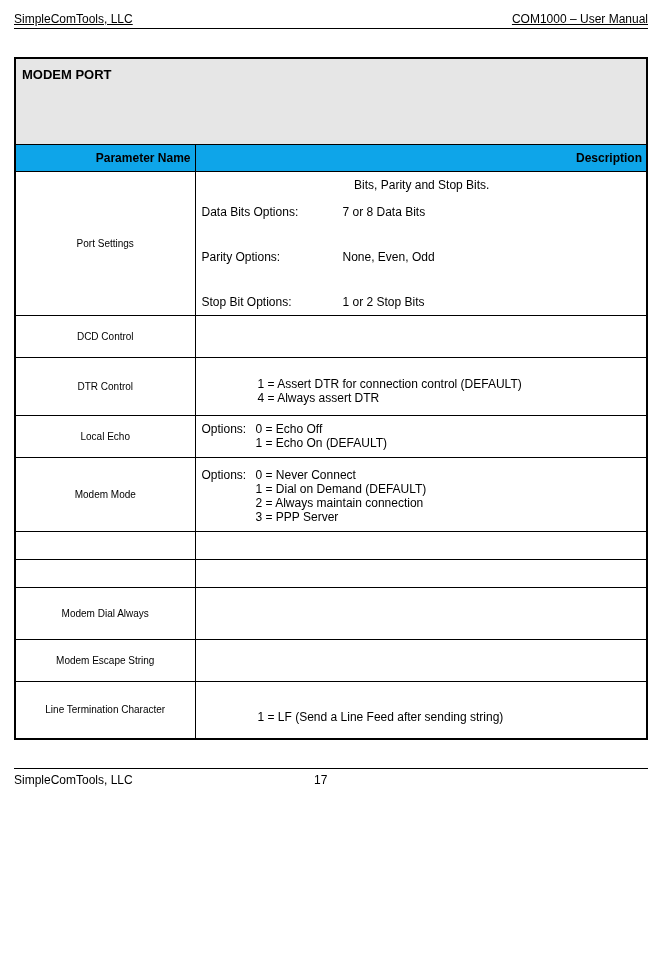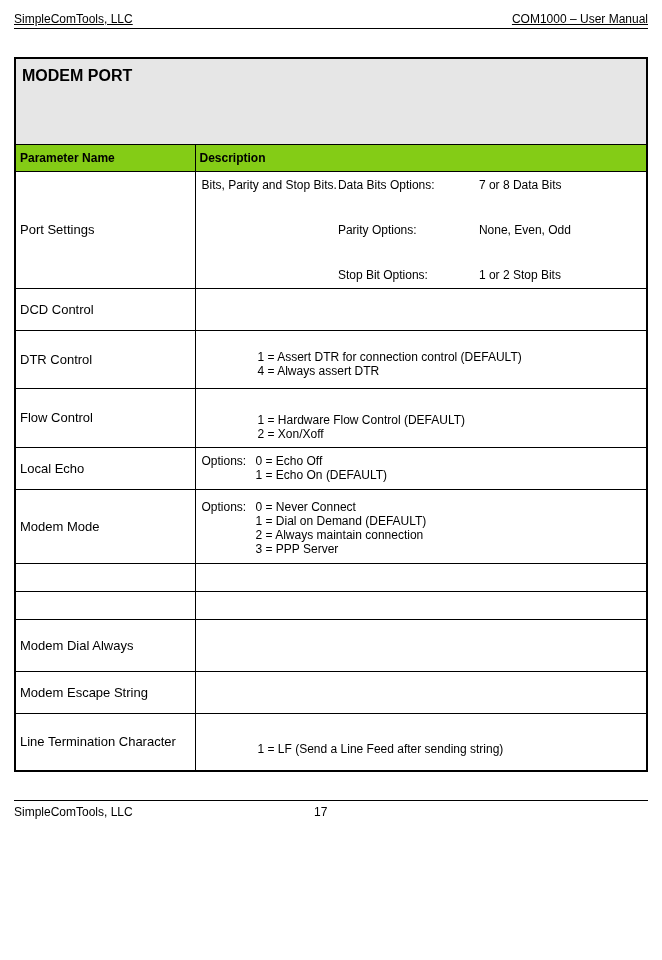--- a/index.html
+++ b/index.html
@@ -32,42 +32,42 @@
   .main-table td, .main-table th {
     border: 1px solid #000;
     vertical-align: middle;
   }
   .section-title-cell {
     background: #e6e6e6;
     height: 86px;
     vertical-align: top !important;
     padding: 8px 6px;
     font-weight: bold;
-    font-size: 16px;
+    font-size: 13px;
   }
   .col-head {
-    background: #84cc16;
-    text-align: left;
+    background: #0ea5e9;
+    text-align: right;
     font-weight: bold;
     padding: 6px 4px;
     font-size: 12px;
   }
   .param-col {
     width: 180px;
-    text-align: left;
-    font-size: 13px;
-    padding: 6px 4px;
+    text-align: center;
+    font-size: 10px;
+    padding: 6px 12px;
   }
   .desc-col {
     font-size: 12px;
     padding: 6px 4px 6px 6px;
   }
   .desc-inner {
     display: flex;
-    flex-direction: row;
+    flex-direction: column;
     gap: 1px;
   }
   .centered { text-align: center; }
   .opt-grid {
     display: grid;
     grid-template-columns: 110px auto;
     column-gap: 4px;
     row-gap: 1px;
     gap: 31px;
   }
@@ -135,29 +135,20 @@
     <tr class="row-h-lg">
       <td class="param-col">DTR Control</td>
       <td class="desc-col">
         <div class="indent-block" style="margin-top:9px;">
           <div>1 = Assert DTR for connection control (DEFAULT)</div>
           <div>4 = Always assert DTR</div>
         </div>
       </td>
     </tr>
 
-    <tr class="row-h-lg">
-      <td class="param-col">Flow Control</td>
-      <td class="desc-col">
-        <div class="indent-block" style="margin-top:18px;">
-          <div>1 = Hardware Flow Control (DEFAULT)</div>
-          <div>2 = Xon/Xoff</div>
-        </div>
-      </td>
-    </tr>
 
     <tr class="row-h-md">
       <td class="param-col">Local Echo</td>
       <td class="desc-col">
         <div style="display:grid;grid-template-columns:54px auto;">
           <div>Options:</div>
           <div>
             <div>0 = Echo Off</div>
             <div>1 = Echo On (DEFAULT)</div>
           </div>

